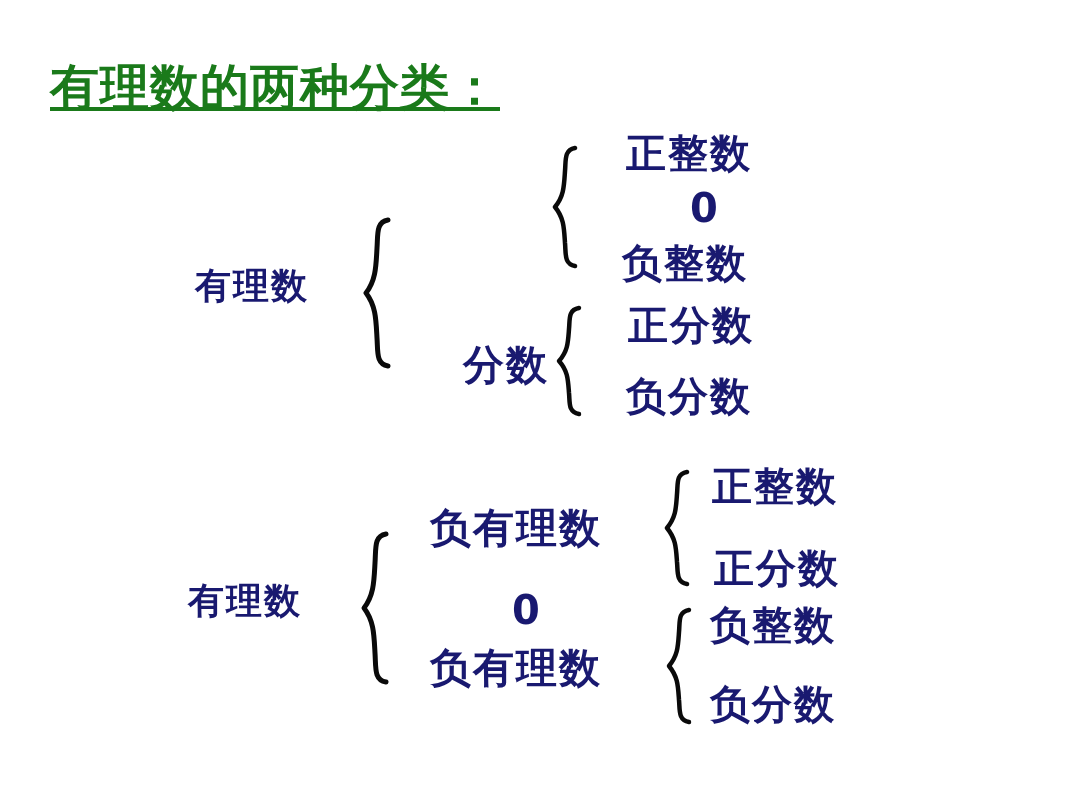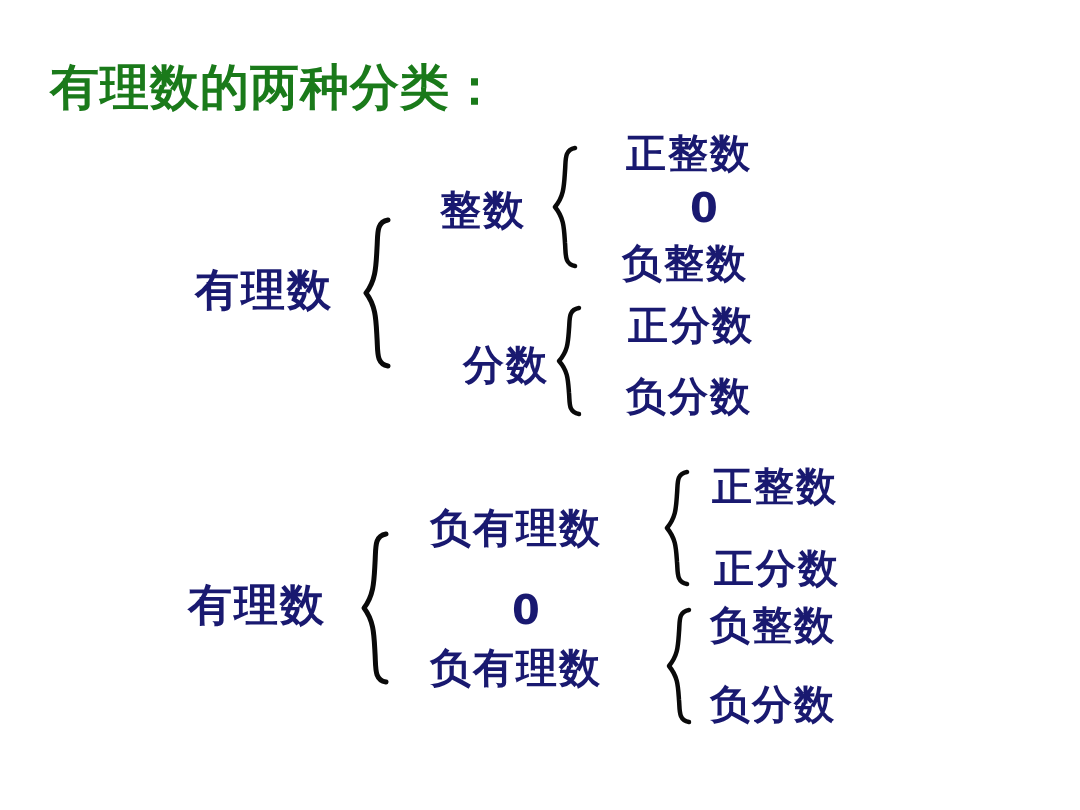--- a/index.html
+++ b/index.html
@@ -32,33 +32,34 @@
     position: absolute;
     left: 50px;
     top: 62px;
     font-size: 49px;
     font-weight: bold;
     color: #1a7a1a;
     letter-spacing: 1px;
     white-space: nowrap;
     text-shadow: 1px 1px 0 rgba(255,255,255,0.85);
     line-height: 1.05;
+    text-decoration: underline;
   }
 
   
   .node {
     position: absolute;
     color: #191970;
     font-weight: bold;
     white-space: nowrap;
     line-height: 1;
     text-shadow: 1.5px 1.5px 0 rgba(255,255,255,0.9);
   }
 
-  .node.lv1 { font-size: 44px; letter-spacing: 2px; }
+  .node.lv1 { font-size: 36px; letter-spacing: 2px; }
   .node.lv2 { font-size: 41px; letter-spacing: 2px; }
   .node.lv3 { font-size: 40px; letter-spacing: 2px; }
   .node.zero { font-size: 40px; letter-spacing: 0; }
 
   
   .brace {
     position: absolute;
     color: #0a0a0a;
     pointer-events: none;
   }
@@ -82,21 +83,20 @@
   <div class="brace" style="left:362px; top:218px;">
     <svg width="34" height="150" viewBox="0 0 34 150" aria-hidden="true">
       <path d="M26 2
                C 14 4, 16 16, 15 30
                C 14 48, 14 62, 4 75
                C 14 88, 14 102, 15 120
                C 16 134, 14 146, 26 148" stroke-width="5"></path>
     </svg>
   </div>
 
-  <div class="node lv2" style="left:440px; top:190px;">整数</div>
 
   <div class="brace" style="left:552px; top:146px;">
     <svg width="30" height="122" viewBox="0 0 30 122" aria-hidden="true">
       <path d="M23 2
                C 12 4, 14 14, 13 25
                C 12 40, 12 50, 3 61
                C 12 72, 12 82, 13 97
                C 14 108, 12 118, 23 120" stroke-width="4.5"></path>
     </svg>
   </div>

